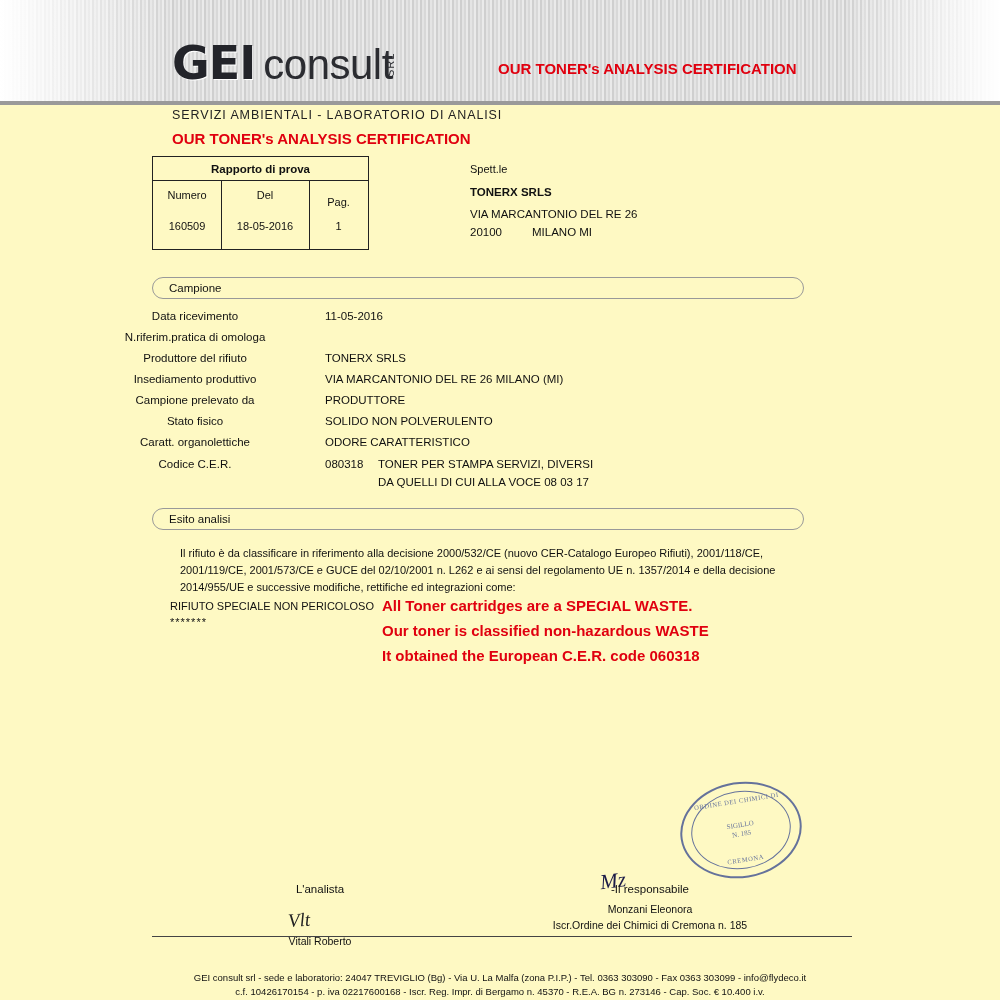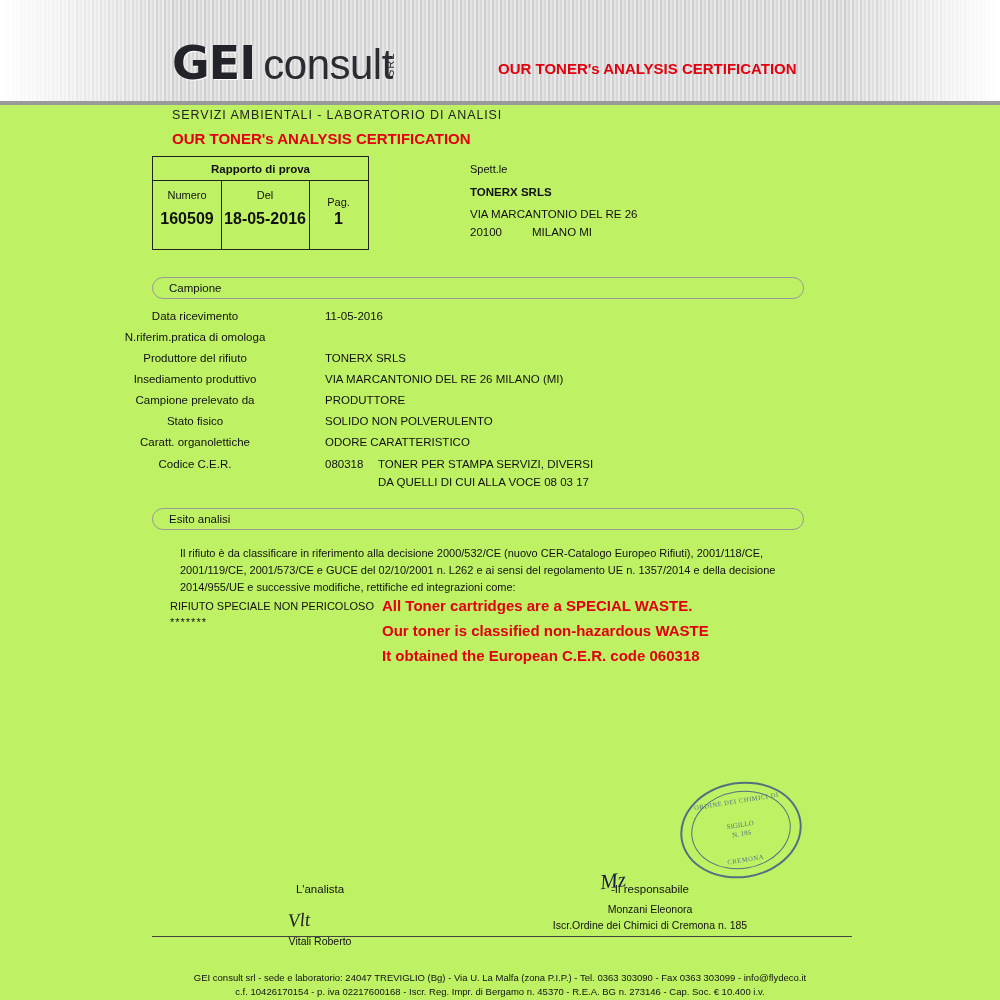--- a/index.html
+++ b/index.html
@@ -13,21 +13,21 @@
     font-family: "Liberation Sans", sans-serif;
     color: #111;
     position: relative;
     overflow: hidden;
   }
   .page {
     position: absolute;
     left: 0; top: 0;
     width: 1000px;
     height: 1000px;
-    background: #bef264;
+    background: #fef9c3;
   }
 
   
   .header-band {
     position: absolute;
     left: 0; top: 0;
     width: 1000px;
     height: 105px;
     background:
       repeating-linear-gradient(
@@ -140,23 +140,23 @@
     font-size: 11.5px;
   }
   .rb-head {
     position: absolute;
     top: 23px; height: 29px;
     display: flex; align-items: center; justify-content: center;
     font-size: 11px;
   }
   .rb-val {
     position: absolute;
-    top: 50px; height: 24px;
+    top: 57px; height: 24px;
     display: flex; align-items: center; justify-content: center;
-    font-size: 16px; font-weight: bold;
+    font-size: 11px; font-weight: normal;
   }
   .col-num { left: 0; width: 68px; }
   .col-del { left: 68px; width: 88px; }
   .col-pag { left: 156px; width: 59px; }
   .vline {
     position: absolute;
     top: 23px; height: 69px; width: 1px; background: #222;
   }
   .vline-1 { left: 68px; }
   .vline-2 { left: 156px; }

